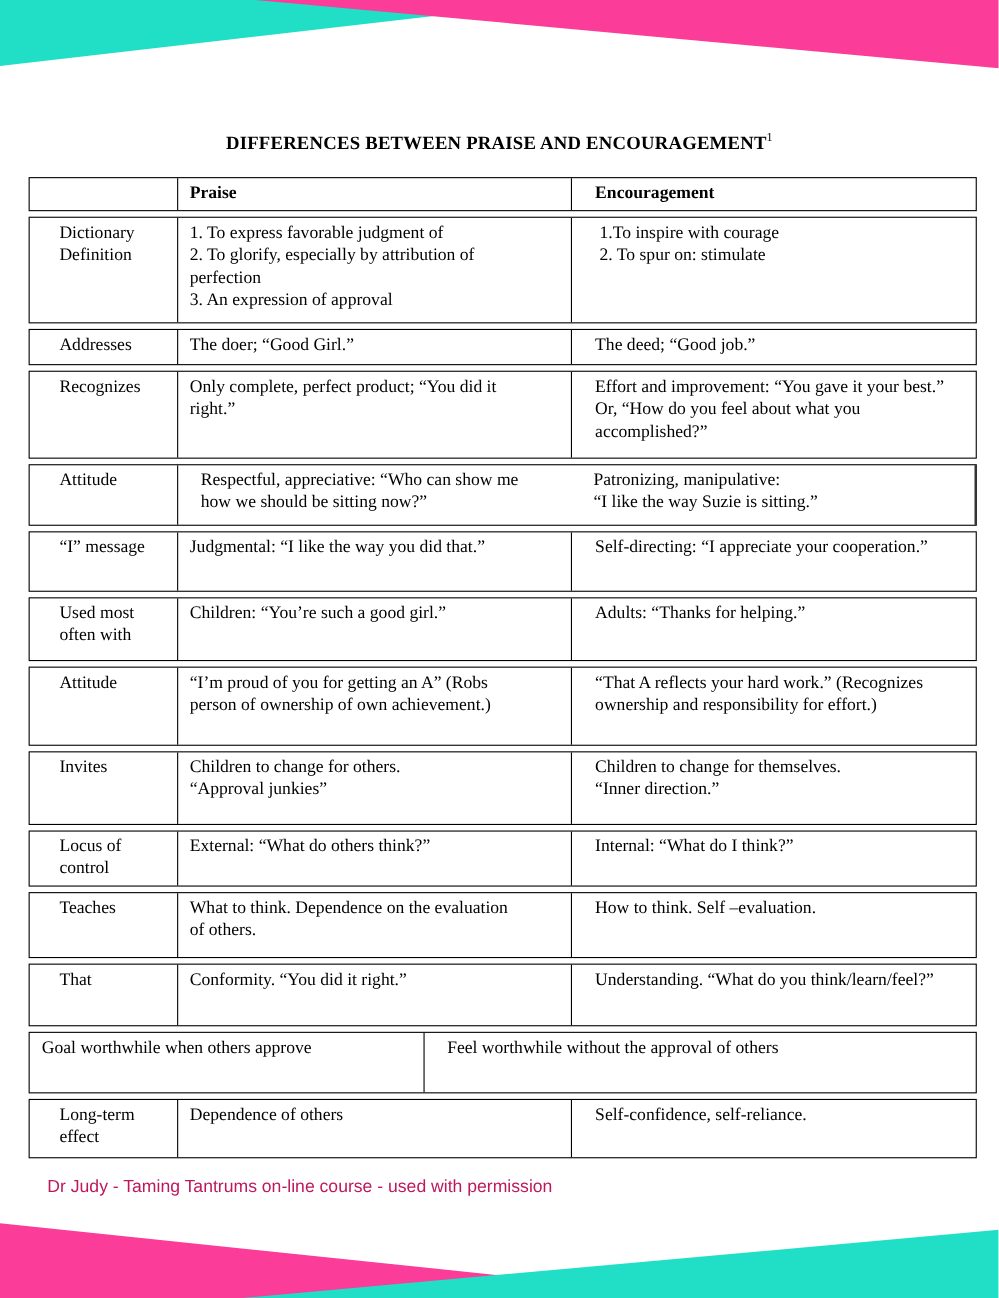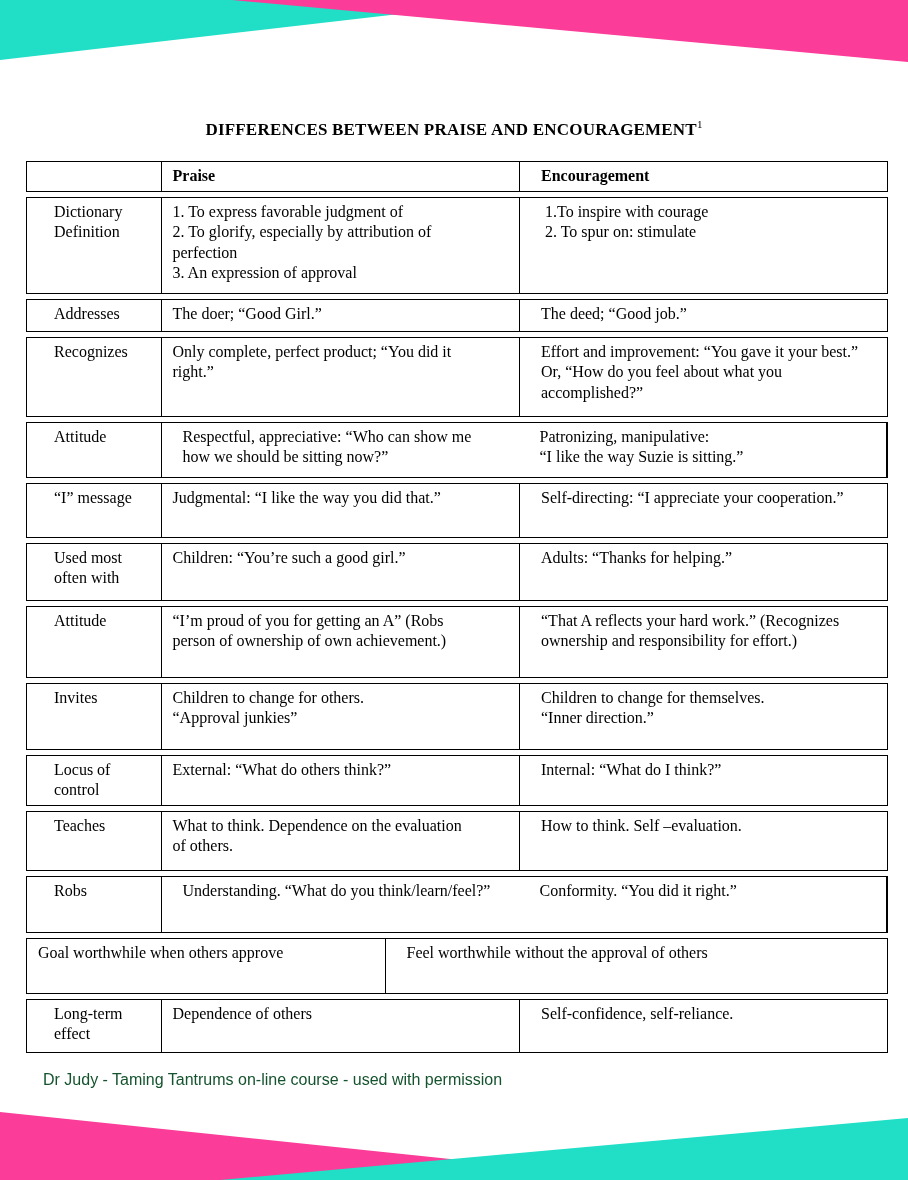--- a/index.html
+++ b/index.html
@@ -68,21 +68,21 @@
   .header-row .cell { align-items: center; }
   .header-row span { font-weight: bold; }
 
   #footer-credit {
     position: absolute;
     left: 43px;
     top: 1070px;
     font-family: "Liberation Sans", sans-serif;
     font-size: 16px;
     line-height: 20px;
-    color: #14532d;
+    color: #be185d;
   }
 </style>
 </head>
 <body>
 
 <div id="page">
 
   <svg id="band-top" class="band" width="908" height="64" viewBox="0 0 908 64">
     <polygon points="0,0 520,0 0,60" fill="#20DFC6"></polygon>
     <polygon points="232,0 908,0 908,62" fill="#FB3C98"></polygon>
@@ -236,27 +236,27 @@
           <span>What to think. Dependence on the evaluation
 of others.</span>
         </div>
       <div class="cell c3">
           <span>How to think. Self –evaluation.</span>
         </div>
     </div>
 
     <div class="row" style="min-height:57px">
       <div class="cell c1">
-          <span>Robs</span>
+          <span>That</span>
+        </div>
+      <div class="cell c2">
+          <span>Conformity. “You did it right.”</span>
         </div>
       <div class="cell c3">
           <span>Understanding. “What do you think/learn/feel?”</span>
-        </div>
-      <div class="cell c2">
-          <span>Conformity. “You did it right.”</span>
         </div>
     </div>
 
     <div class="row" style="min-height:56px">
       <div class="cell c2">
           <span>Goal worthwhile when others approve</span>
         </div>
       <div class="cell c3">
           <span>Feel worthwhile without the approval of others</span>
         </div>

